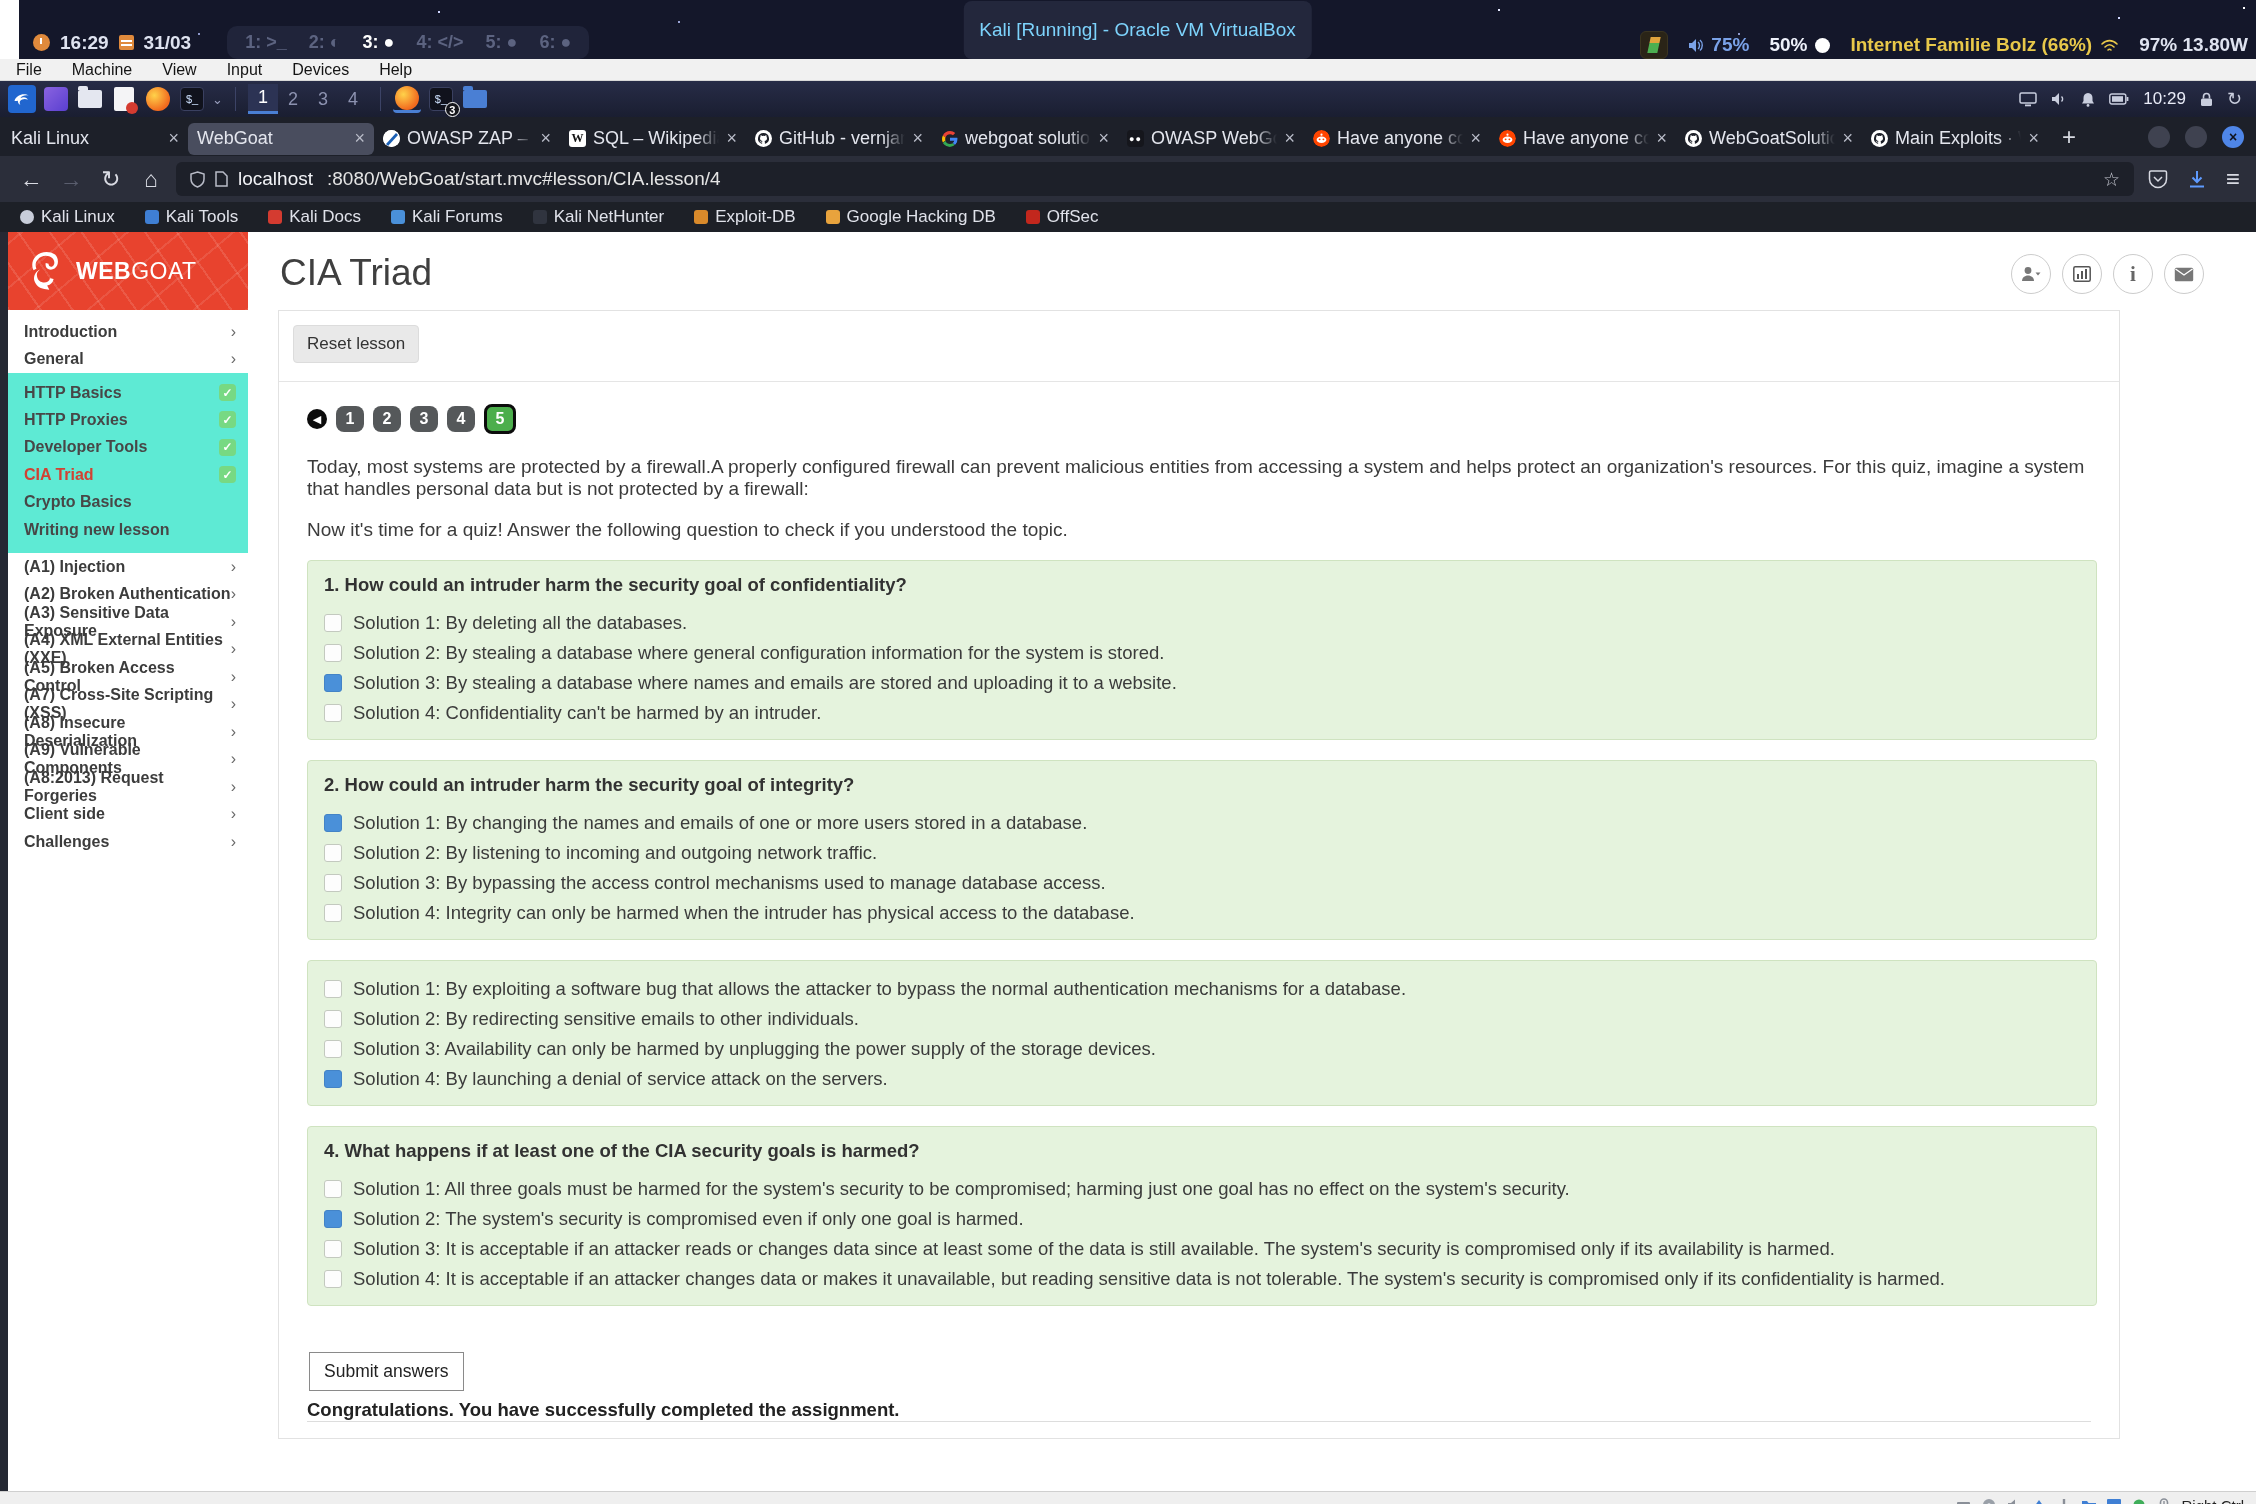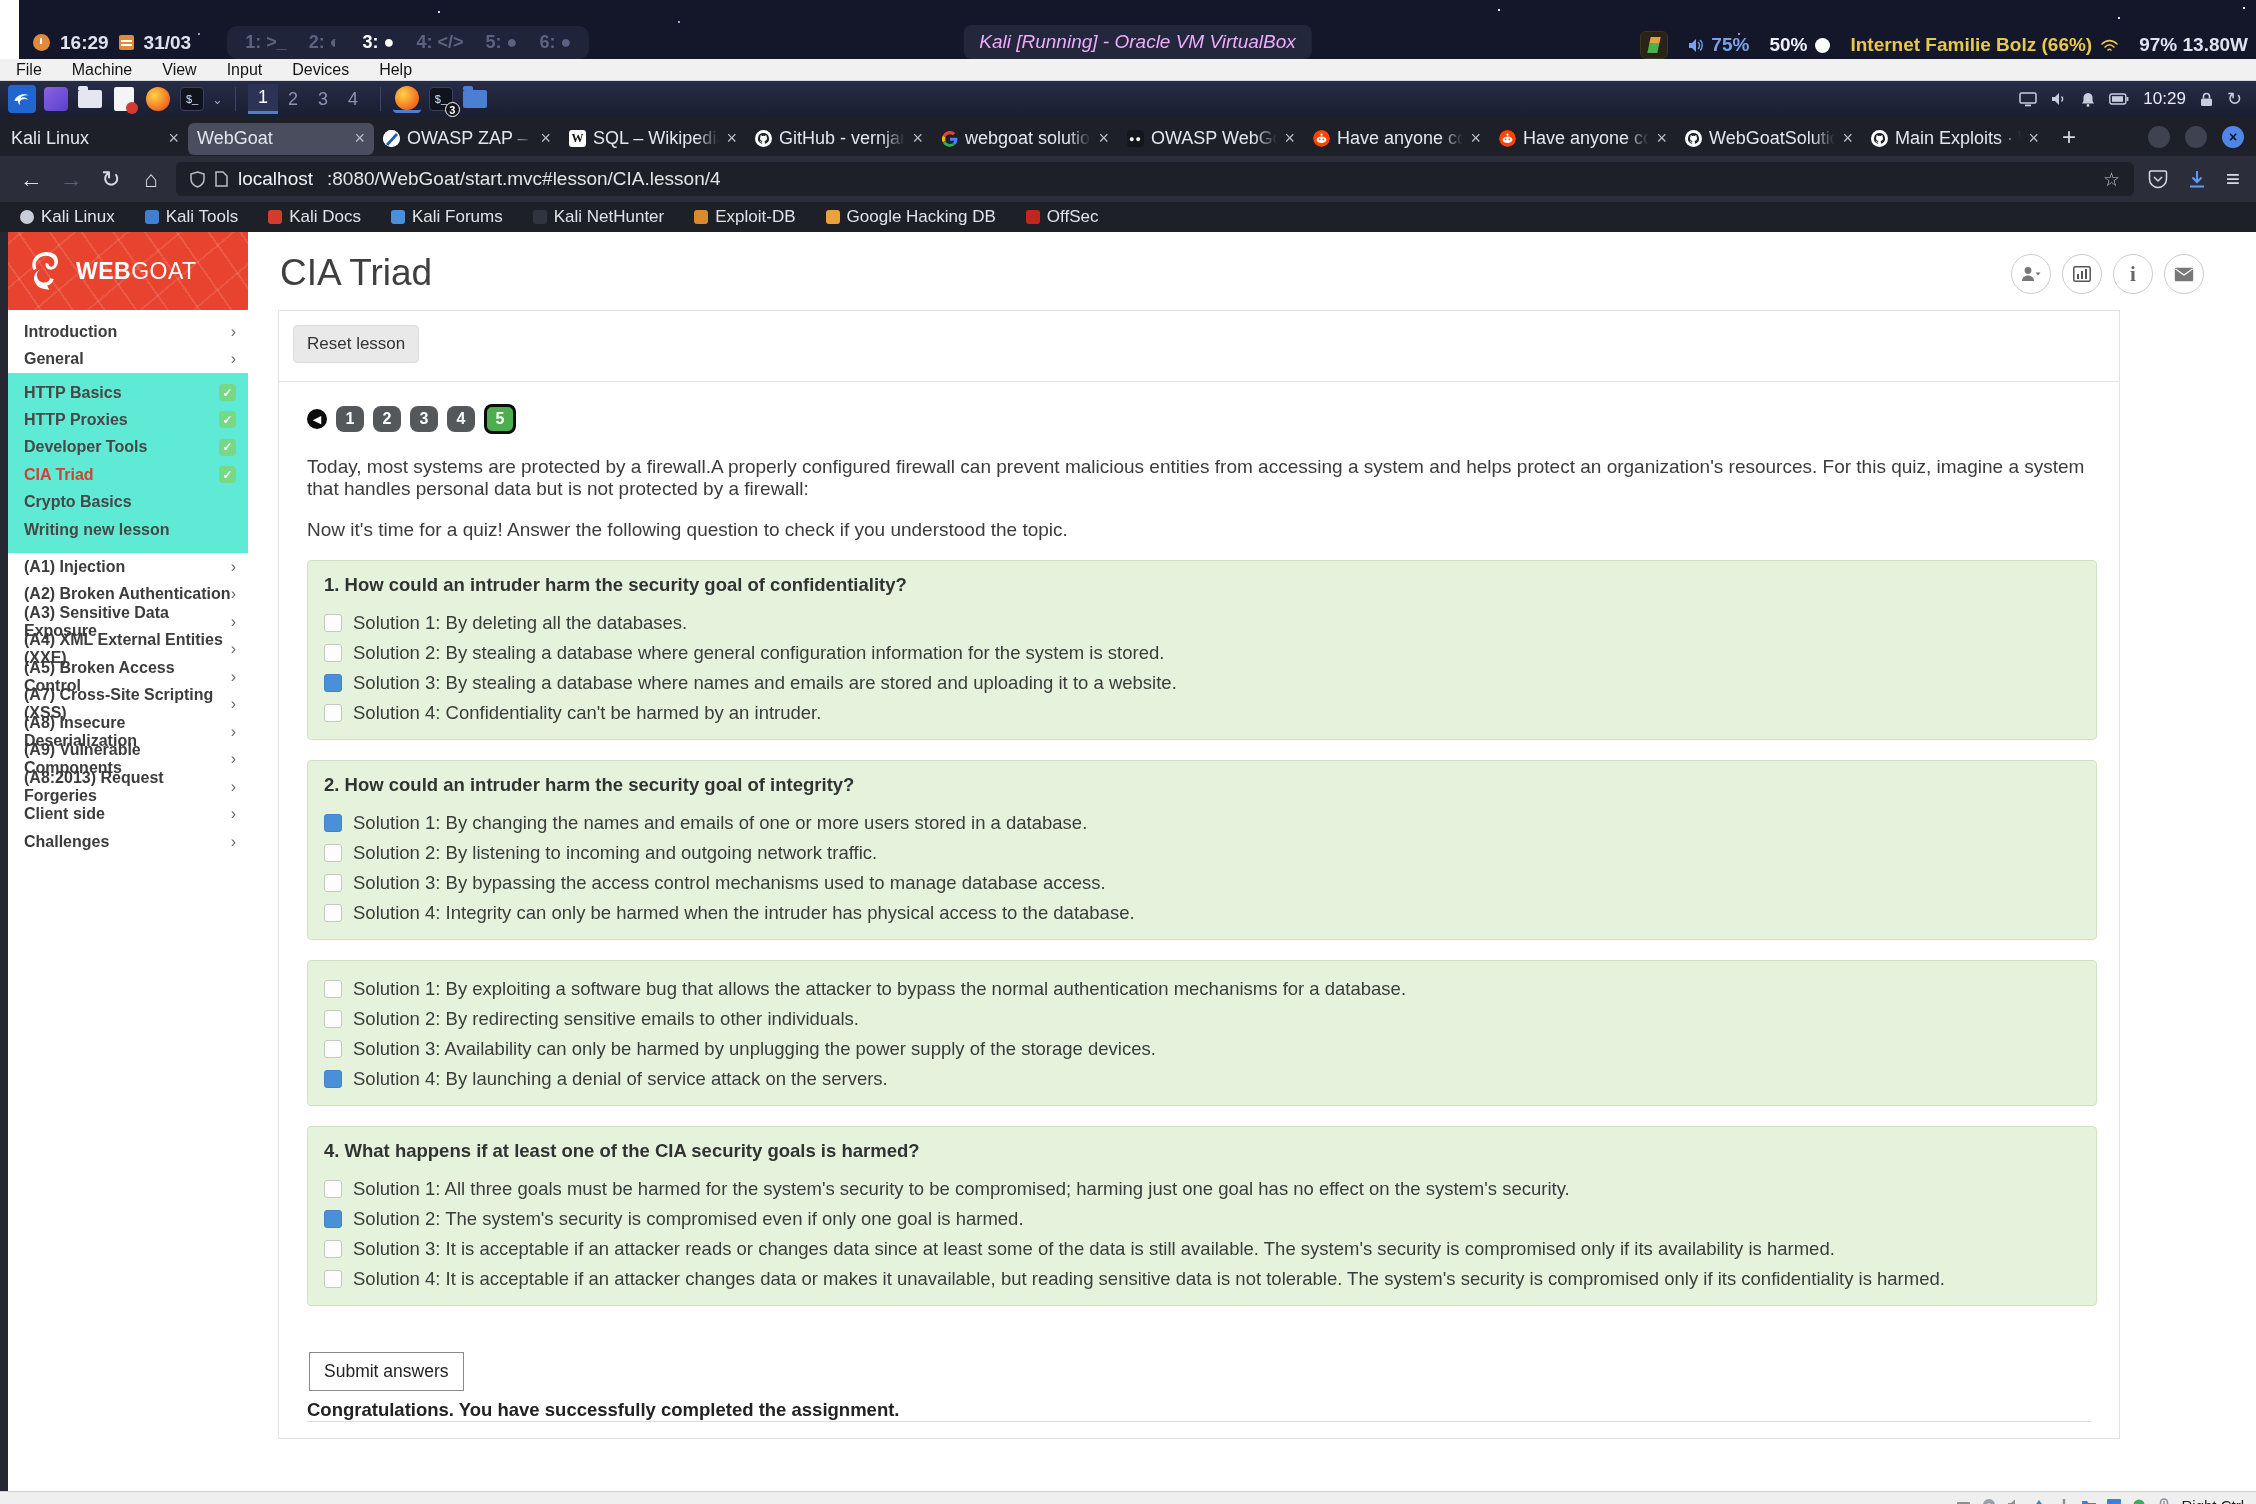--- a/index.html
+++ b/index.html
@@ -16,21 +16,21 @@
       radial-gradient(2.5px 2.5px at 2225px 8px,#fff 50%,transparent 51%),
       radial-gradient(1.5px 1.5px at 180px 34px,#8d97c9 50%,transparent 51%);margin-left:19px;}
   .host-left{display:flex;align-items:center;gap:10px;margin-left:14px;font-size:19px;font-weight:bold;}
   .clock-dot{width:17px;height:17px;border-radius:50%;background:#e08a3c;position:relative;flex:none;}
   .clock-dot::after{content:"";position:absolute;left:7px;top:4px;width:2px;height:6px;background:#fff;}
   .cal-ico{width:15px;height:15px;border-radius:2px;background:#e08a3c;position:relative;flex:none;}
   .cal-ico::after{content:"";position:absolute;left:2px;right:2px;top:5px;height:2px;background:#fff;box-shadow:0 4px 0 #fff;}
   .ws-pill{display:flex;gap:22px;background:#20243a;border-radius:10px;padding:6px 18px;margin-left:26px;font-size:18px;}
   .ws{color:#5c6380;} .ws.on{color:#fff;font-weight:bold;}
   .host-title{position:absolute;left:50%;transform:translateX(-50%);background:#23273c;border-radius:8px;
-    padding:6px 16px;font-size:19px;color:#f0abfc;white-space:nowrap;font-style:italic;}
+    padding:18px 16px;font-size:19px;color:#7dd3fc;white-space:nowrap;}
   .host-right{margin-left:auto;display:flex;align-items:center;gap:20px;margin-right:8px;font-size:19px;font-weight:bold;}
   .host-app-ico{width:28px;height:28px;border-radius:6px;background:#2a2417;border:1px solid #3a3420;display:flex;align-items:center;justify-content:center;}
   .host-app-ico i{display:block;width:10px;height:16px;background:linear-gradient(#e0a43c 40%,#4caf50 40%);transform:skewX(-12deg);}
   .vol-group{color:#7aa2e8;display:flex;align-items:center;gap:6px;}
   .net-group{color:#e8c84a;display:flex;align-items:center;gap:8px;}
   .dim-group{display:flex;align-items:center;gap:8px;color:#eef1fa;}
   .dot-w{width:15px;height:15px;background:#fff;border-radius:50%;display:inline-block;}
 
   
   .vbox-menu{height:22px;background:#f1f1f1;border-bottom:1px solid #d8d8d8;display:flex;align-items:center;gap:30px;padding-left:16px;font-size:16px;color:#141414;}

